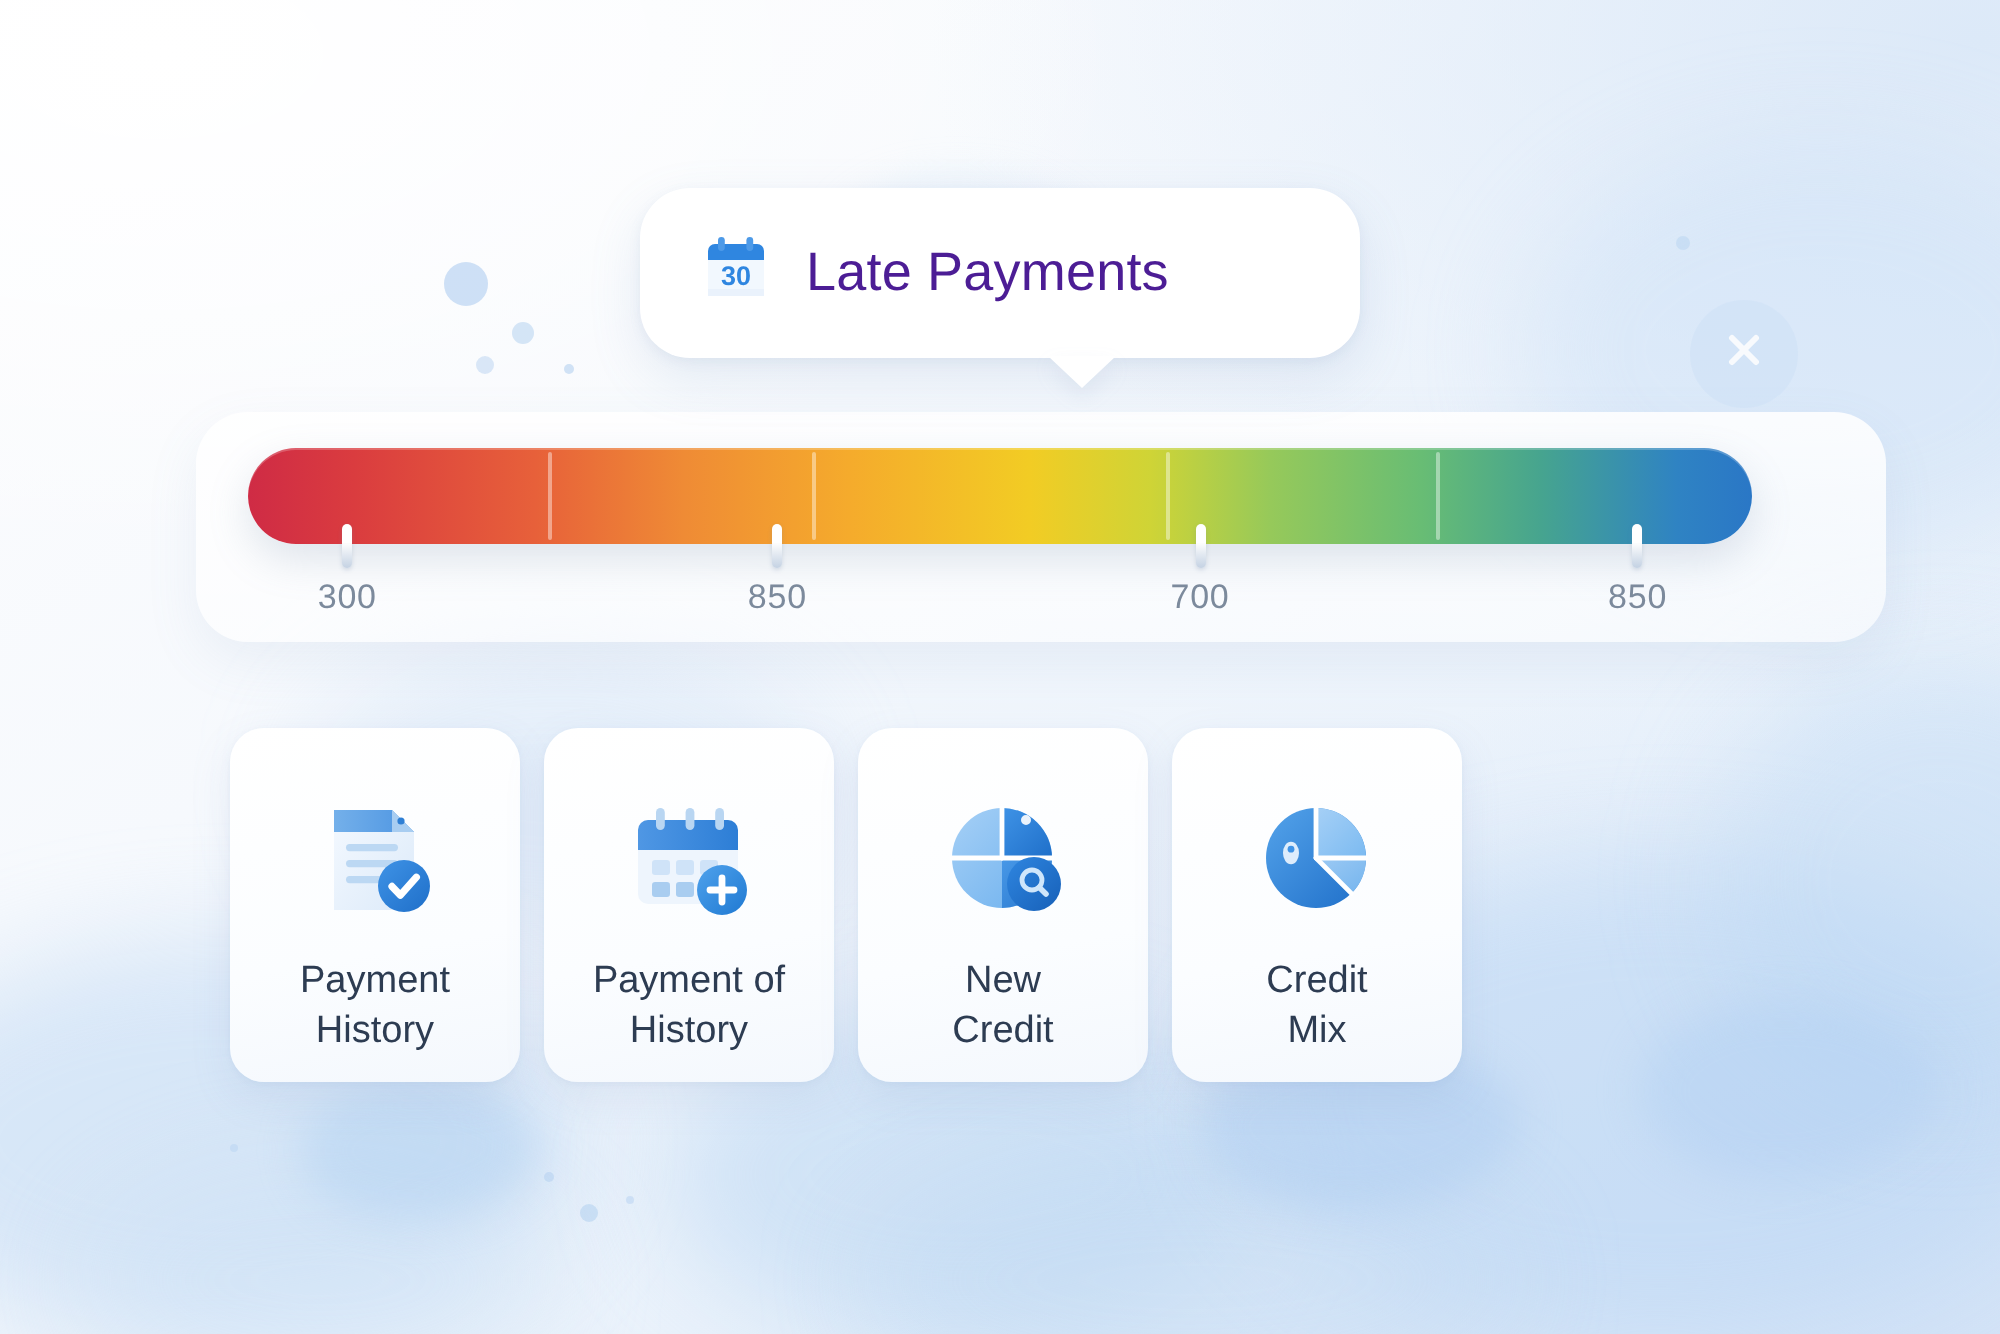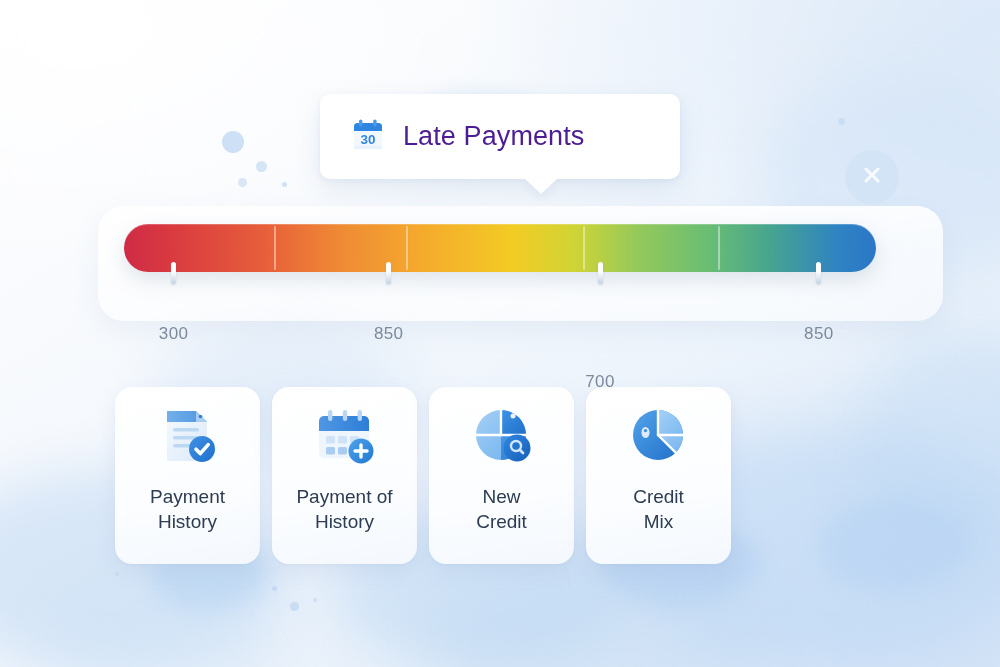--- a/index.html
+++ b/index.html
@@ -108,36 +108,36 @@
     top: 38px;
     width: 5px;
     height: 22px;
     margin-left: -2.5px;
     border-radius: 3px;
     background: linear-gradient(180deg, #ffffff 0%, #ffffff 42%, rgba(170,190,215,.62) 100%);
     box-shadow: 0 1px 2px rgba(110,135,170,.25);
   }
   .tick-label {
     position: absolute;
-    top: 100px;
+    top: 65px;
     transform: translateX(-50%);
     font-size: 17px;
     color: #7c8a9c;
     letter-spacing: .4px;
     white-space: nowrap;
   }
 
   
   #tooltip {
     position: absolute;
     left: 320px;
     top: 94px;
     width: 360px;
     height: 85px;
-    border-radius: 10px;
+    border-radius: 25px;
     background: #ffffff;
     box-shadow: 0 10px 26px rgba(120,150,190,.16), 0 2px 6px rgba(120,150,190,.10);
     display: flex;
     align-items: center;
     padding-left: 30px;
     box-sizing: border-box;
   }
   #tooltip-arrow {
     position: absolute;
     left: 524px;
@@ -181,22 +181,21 @@
   .card {
     width: 145px;
     height: 177px;
     border-radius: 17px;
     background: linear-gradient(170deg, #ffffff 0%, #fbfdff 62%, #f4f8fd 100%);
     box-shadow: 0 8px 20px rgba(120,150,190,.13), 0 1px 3px rgba(120,150,190,.08);
     display: flex;
     flex-direction: column;
     align-items: center;
     box-sizing: border-box;
-    padding-top: 12px;
-    margin-top: 23px;
+    padding-top: 29px;
   }
   .card-icon {
     width: 74px;
     height: 74px;
     display: flex;
     align-items: center;
     justify-content: center;
   }
   .card-label {
     margin-top: 11px;
@@ -247,21 +246,21 @@
       <div class="seg-divider" style="left:79.0%;"></div>
     </div>
 
     <div class="tick" style="left:6.6%;"></div>
     <div class="tick" style="left:35.2%;"></div>
     <div class="tick" style="left:63.3%;"></div>
     <div class="tick" style="left:92.4%;"></div>
 
     <div class="tick-label" style="left:6.6%;">300</div>
     <div class="tick-label" style="left:35.2%;">850</div>
-    <div class="tick-label" style="left:63.3%;margin-top:48px;">700</div>
+    <div class="tick-label" style="left:63.3%;">700</div>
     <div class="tick-label" style="left:92.4%;">850</div>
   </div>
 
   <div id="tooltip">
     <span>
       <svg width="36" height="36" viewBox="0 0 36 36">
         <rect x="4" y="6" width="28" height="26" rx="3.5" fill="#eaf2fc"></rect>
         <path d="M4 9.5a3.5 3.5 0 0 1 3.5-3.5h21A3.5 3.5 0 0 1 32 9.5V14H4z" fill="#2f86e0"></path>
         <rect x="9" y="2.5" width="3.4" height="7" rx="1.7" fill="#4d9ae8"></rect>
         <rect x="23.2" y="2.5" width="3.4" height="7" rx="1.7" fill="#4d9ae8"></rect>

